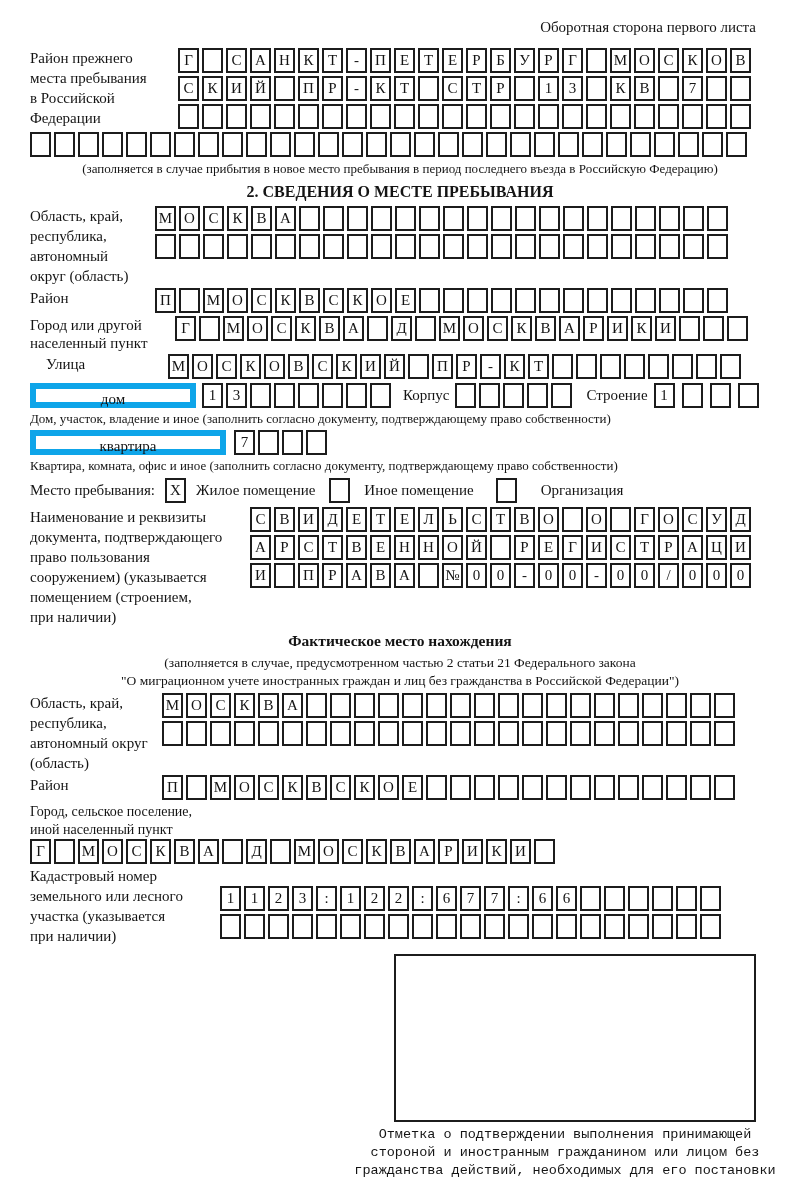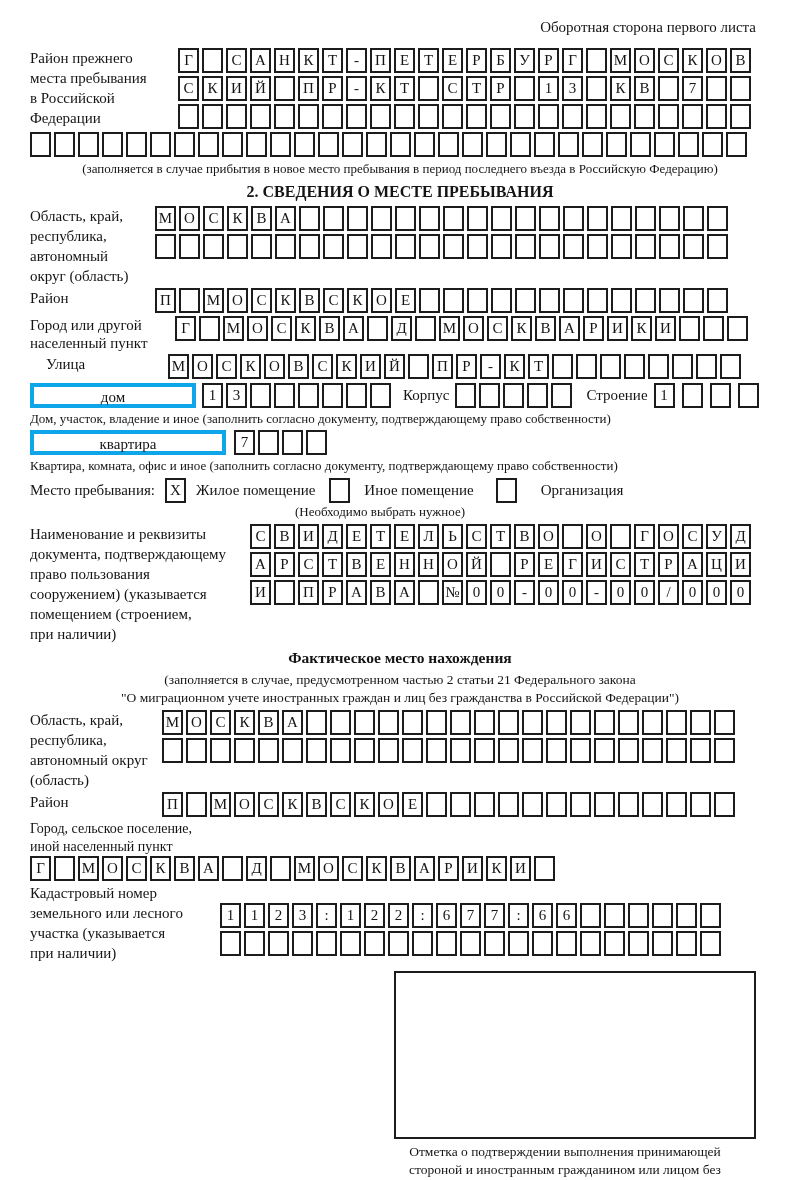--- a/index.html
+++ b/index.html
@@ -13,33 +13,33 @@
   .label{flex-shrink:0;font-size:15px;line-height:20px;}
   .label div{white-space:nowrap;}
   .lh18 div{line-height:18px;}
   .boxgrid{display:flex;flex-direction:column;gap:3px;}
   .boxes{display:flex;gap:3px;}
   .cell{
     box-sizing:border-box;flex-shrink:0;width:21px;height:25px;
     border:2px solid #1c1c1c;font-size:15px;line-height:21px;text-align:center;
   }
   .bigbox{
-    box-sizing:border-box;flex-shrink:0;height:25px;border:4px solid #0ea5e9;
+    box-sizing:border-box;flex-shrink:0;height:25px;border:6px solid #0ea5e9;
     font-size:15px;line-height:21px;text-align:center;
   }
   .inline-label{font-size:15px;line-height:25px;white-space:nowrap;}
   .caption{font-size:13px;line-height:17px;}
   .center{text-align:center;}
   .title{font-weight:bold;font-size:16px;text-align:center;line-height:20px;}
   .stamp-box{
     box-sizing:border-box;width:362px;height:168px;border:2px solid #1c1c1c;
     margin:8px 14px 0 auto;
   }
   .stamp-caption{width:430px;margin:4px -10px 0 auto;text-align:center;}
-  .stamp-caption .caption{line-height:18px;font-size:13.5px;}
+  .stamp-caption .caption{line-height:18px;font-size:13.5px;font-family:Liberation Mono, monospace;}
 </style>
 </head>
 <body>
 
 <div class="page">
 
   <div class="header-note">Оборотная сторона первого листа</div>
 
   <div class="frow" style="margin-top:12px;">
     <div class="label" style="width:148px;">
@@ -364,26 +364,25 @@
 
   <div class="frow" style="margin-top:4px;align-items:center;">
     <div class="inline-label">Место пребывания:</div>
     <div class="cell" style="margin-left:10px;">X</div>
     <div class="inline-label" style="margin-left:10px;">Жилое помещение</div>
     <div class="cell" style="margin-left:14px;"></div>
     <div class="inline-label" style="margin-left:14px;">Иное помещение</div>
     <div class="cell" style="margin-left:22px;"></div>
     <div class="inline-label" style="margin-left:24px;">Организация</div>
   </div>
-  <div class="caption center" style="width:400px;margin-left:150px;">(Необходимо выбрать нужное)</div>
 
   <div class="frow" style="margin-top:4px;">
     <div class="label" style="width:220px;">
       <div>Наименование и реквизиты</div>
-      <div>документа, подтверждающему</div>
+      <div>документа, подтверждающего</div>
       <div>право пользования</div>
       <div>сооружением) (указывается</div>
       <div>помещением (строением,</div>
       <div>при наличии)</div>
     </div>
     <div class="boxgrid">
       <div class="boxes">
           <span class="cell">С</span>
           <span class="cell">В</span>
           <span class="cell">И</span>

